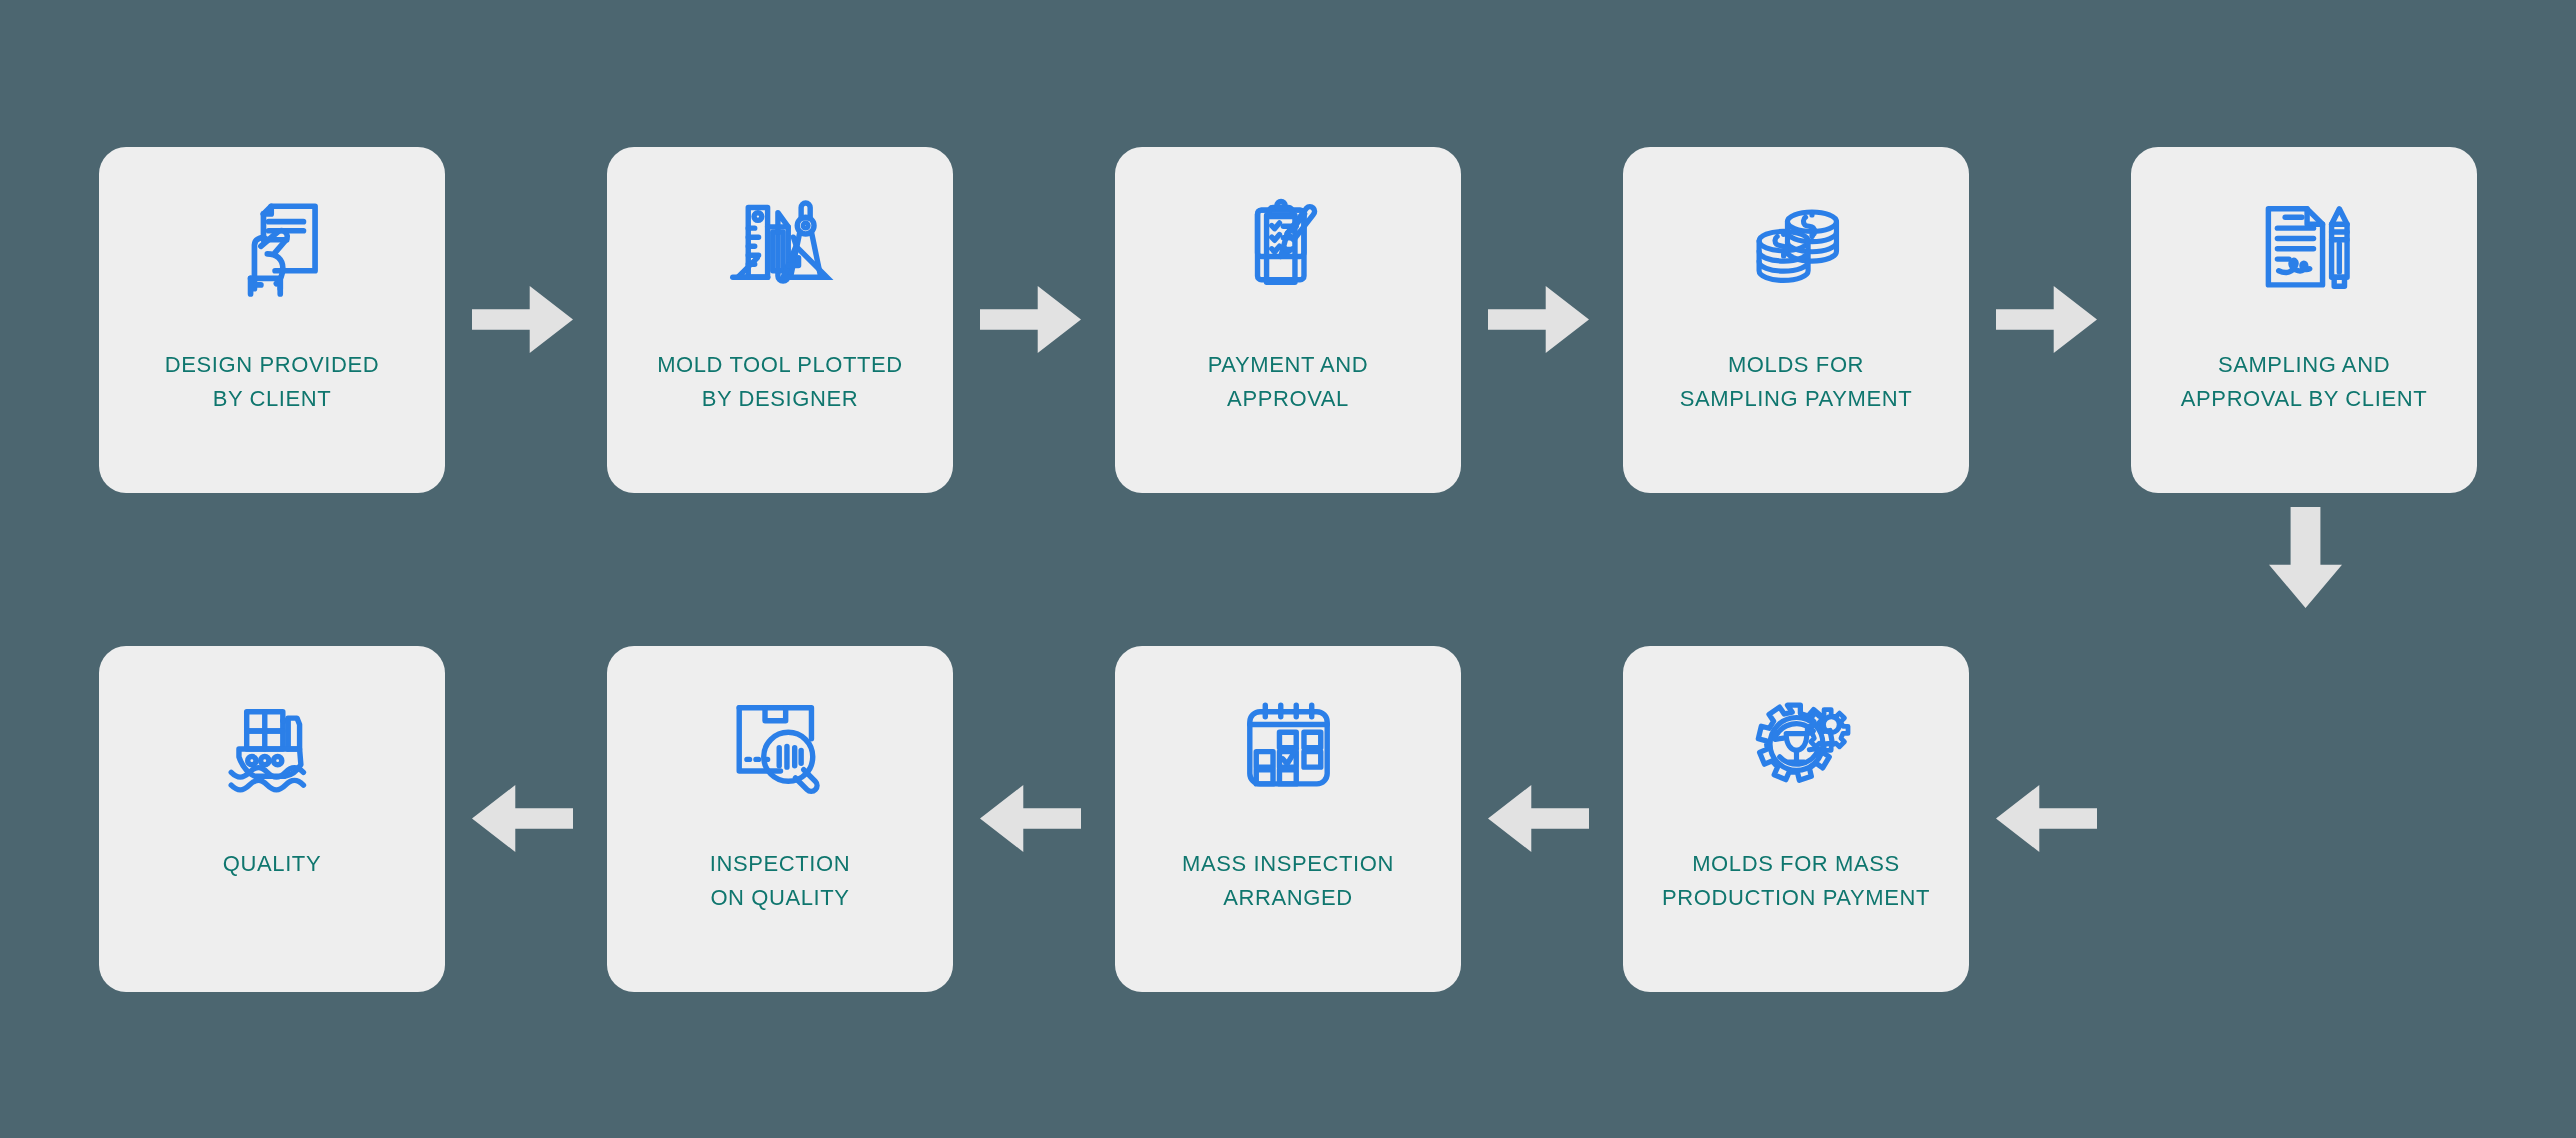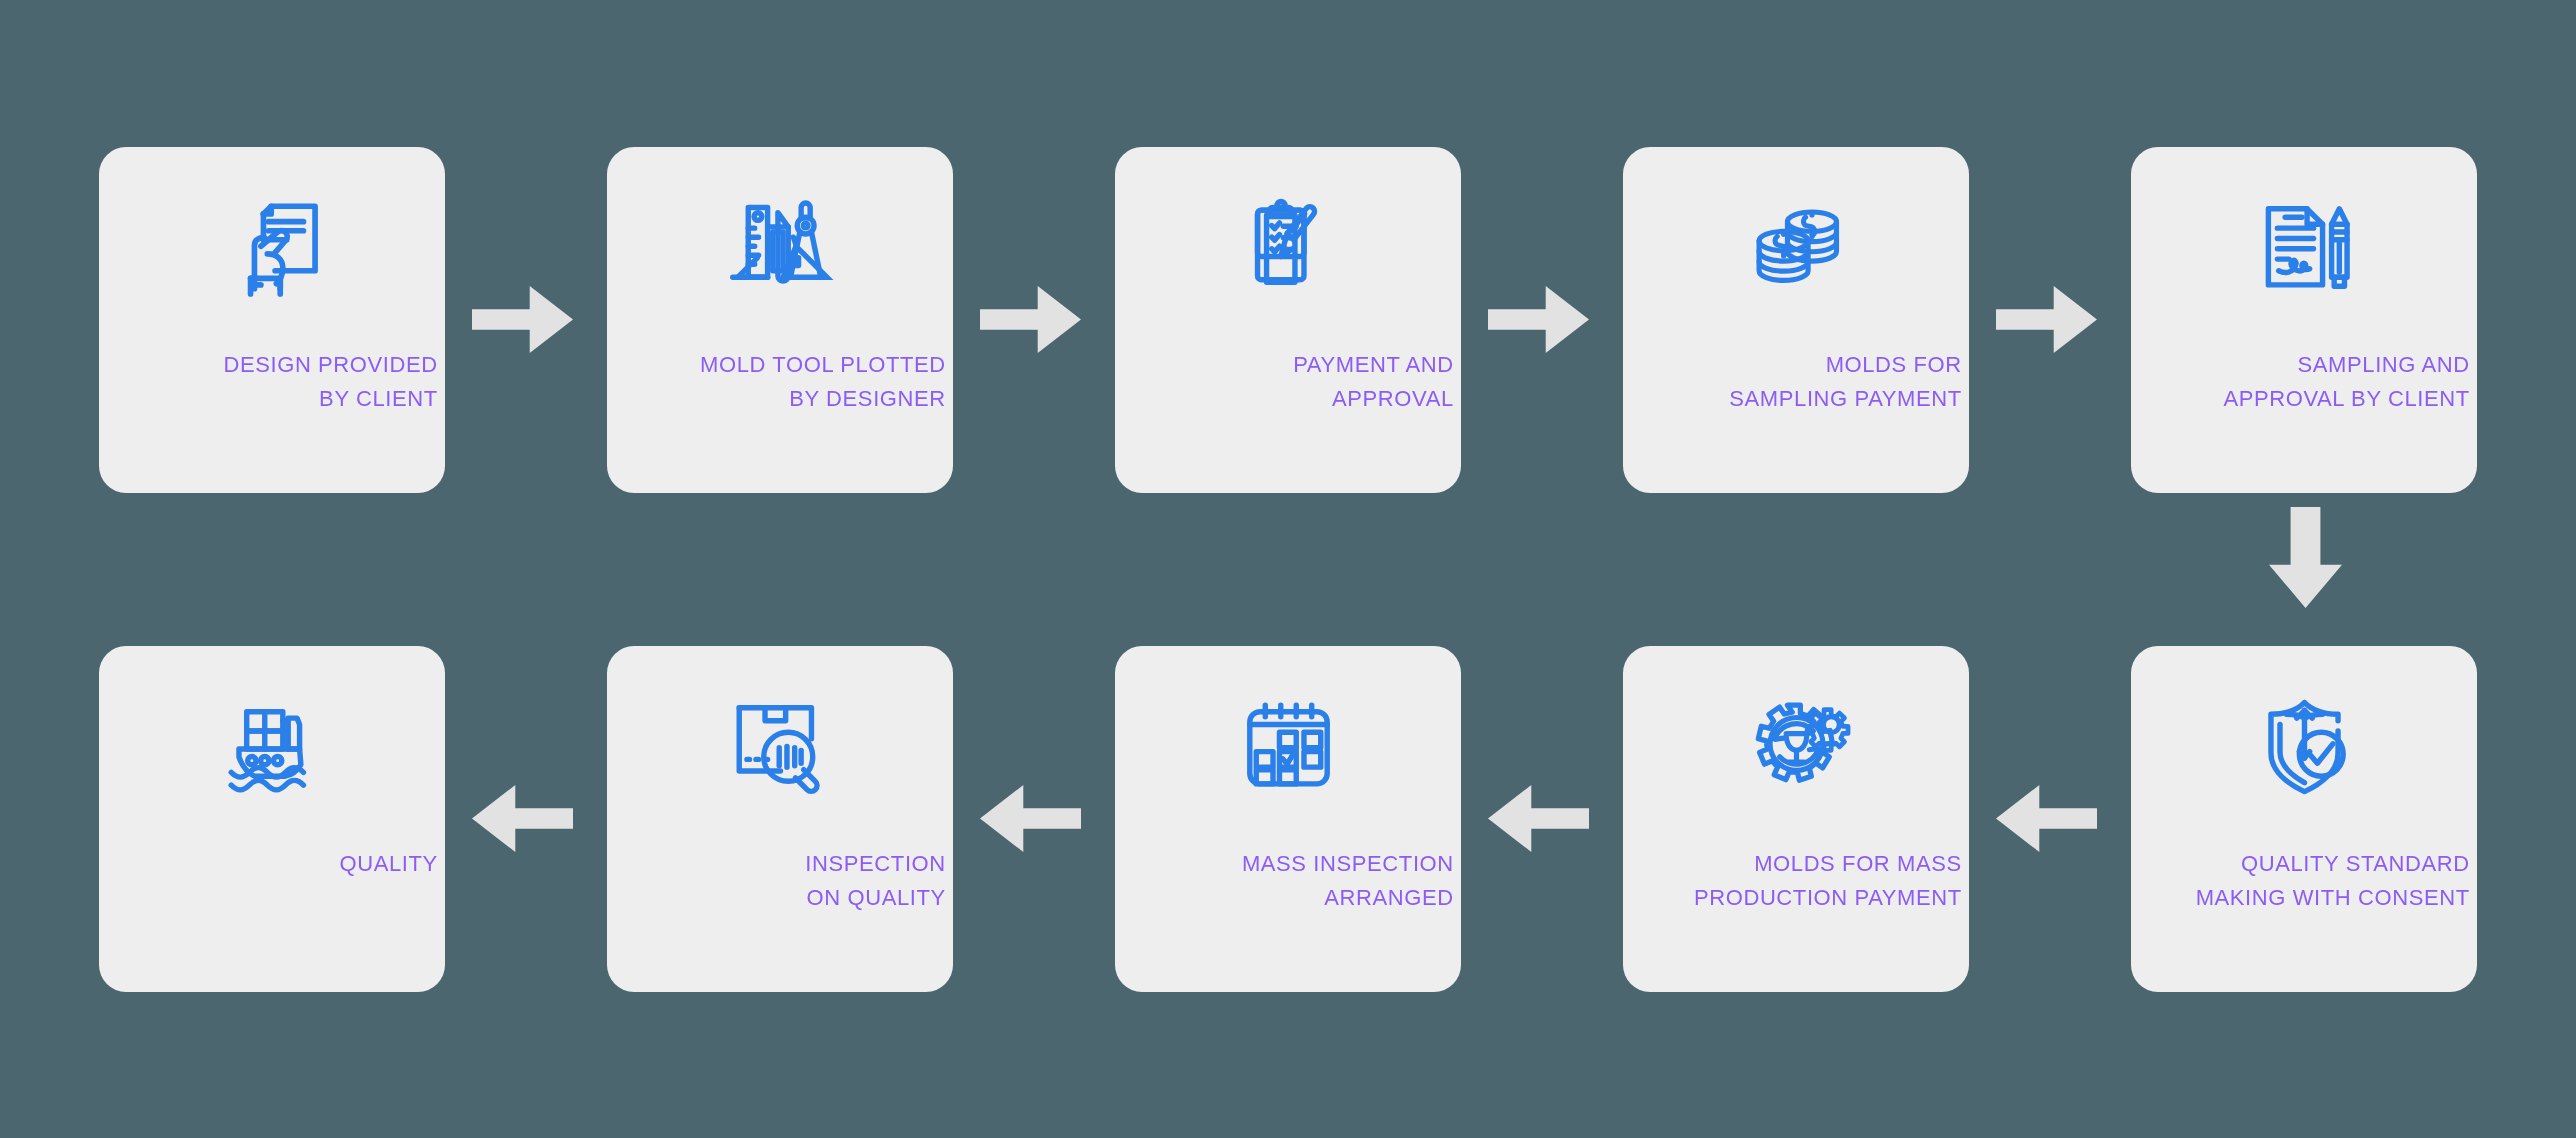--- a/index.html
+++ b/index.html
@@ -26,22 +26,22 @@
     width:100%;
     height:201px;
     display:flex;
     align-items:center;
     justify-content:center;
   }
   .icon-wrap svg { display:block; }
   .card-label {
     width:100%;
     padding:0 7.2px;
-    text-align:right;
-    color:#8b5cf6;
+    text-align:center;
+    color:#0f766e;
     font-size:22px;
     font-weight:400;
     letter-spacing:0.6px;
     line-height:1.56;
     white-space:pre-line;
   }
 
   
   .c1 { left:99px;  top:147px; }
   .c2 { left:607px; top:147px; }
@@ -190,38 +190,20 @@
         <path d="M21 53 c0 4.2 8.5 7.5 19 7.5 s19 -3.3 19 -7.5"></path>
         <path d="M21 60.8 c0 4.2 8.5 7.5 19 7.5 s19 -3.3 19 -7.5"></path>
         <path d="M35 41.5 a4 4 0 0 0 -0.5 6 c1.5 1.2 5 1 6.5 2.2 a4 4 0 0 1 -0.5 6"></path>
         <path d="M40 38.5 V39.8 M40 55 V56.5"></path>
       </svg>
     </div>
     <div class="card-label">MOLDS FOR
 SAMPLING PAYMENT</div>
   </div>
 
-  <div class="card c6">
-    <div class="icon-wrap">
-      <svg width="129" height="129" viewBox="0 0 100 100" fill="none" stroke="#2b7fe8" stroke-width="4.2" stroke-linecap="round" stroke-linejoin="round">
-        <path d="M50 16 C42 24 32 25 24 25 v30 c0 14 13 24 26 30 c13 -6 26 -16 26 -30 V38"></path>
-        <path d="M76 30 v-5 c-8 0 -18 -1 -26 -9"></path>
-        <path d="M31 33 v21 c0 11 10 19 19 24"></path>
-        <path d="M50 22 v37"></path>
-        <path d="M50 22 l-6 6 M50 22 l6 6"></path>
-        <path d="M50 59 l-4 -5 M50 59 l4 -5"></path>
-        <path d="M36 25 c6 0 11 1 14 3"></path>
-        <path d="M50 28 c4 -2 9 -3 14 -3"></path>
-        <circle cx="63" cy="56" r="17"></circle>
-        <path d="M54 56 l6 7 L72 48"></path>
-      </svg>
-    </div>
-    <div class="card-label">QUALITY STANDARD
-MAKING WITH CONSENT</div>
-  </div>
 
   <div class="card c7">
     <div class="icon-wrap">
       <svg width="129" height="129" viewBox="0 0 100 100" fill="none" stroke="#2b7fe8" stroke-width="4" stroke-linecap="round" stroke-linejoin="round">
 
         <path d="M43 18 h10 v6.5 l6 1.8 l4.2 -4.9 l7.6 6.4 l-4.2 4.9 l3 5.7 l6.4 -0.8 l1.8 9.8 l-6.4 0.8 l-1.3 6.2 l5.3 3.7 l-5.1 8.5 l-5.3 -3.7 l-5 3.9 l1.5 6.3 l-9.3 3 l-1.5 -6.3 h-6.4 l-2.6 5.9 l-9 -3.8 l2.6 -5.9 l-4.2 -4.9 l-5.9 2.6 l-3.8 -9.1 l5.9 -2.6 l-0.7 -6.4 l-6.2 -1.6 l2.3 -9.7 l6.2 1.6 l3.4 -5.5 l-3.6 -5.3 l8.2 -5.6 l3.6 5.3 l6.2 -1.4 Z" stroke-width="4.1"></path>
         <circle cx="50" cy="48" r="20.5"></circle>
 
         <path d="M33 44 a18 18 0 0 1 30 -6"></path>
         <path d="M33 38 l0.5 6.5 l6.5 -1"></path>

